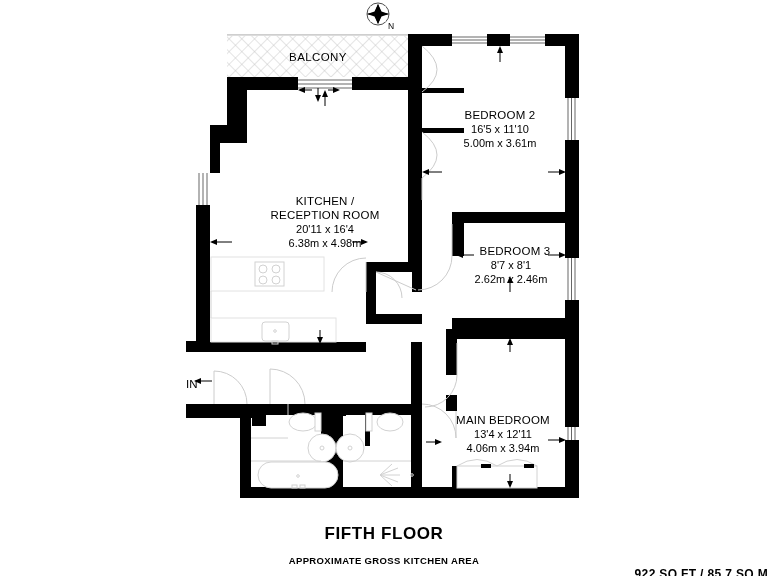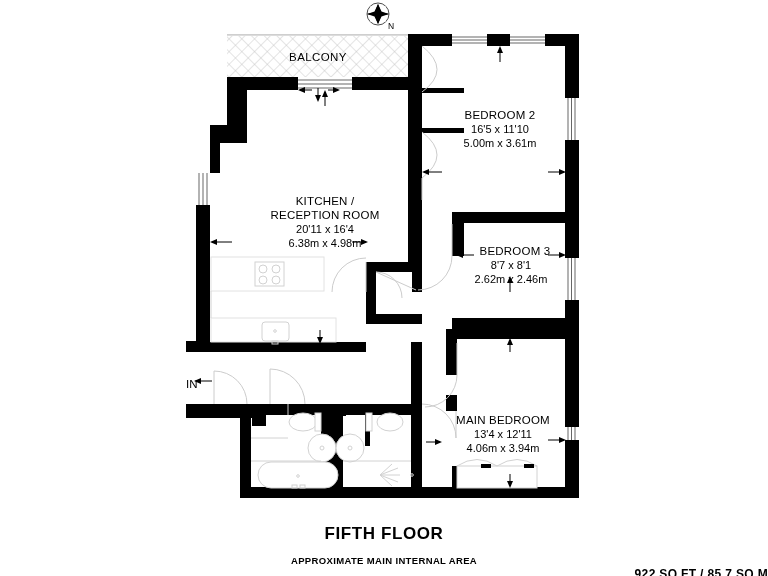--- a/index.html
+++ b/index.html
@@ -417,15 +417,15 @@
       <text class="label-dim" x="503" y="438">13'4 x 12'11</text>
       <text class="label-dim" x="503" y="452">4.06m x 3.94m</text>
     </g>
 
     <text class="label-in" x="186" y="388">IN</text>
 
   </svg>
 </div>
 
 <div class="footer" id="floor-title">FIFTH FLOOR</div>
-<div class="footer" id="area-line1">APPROXIMATE MAIN INTERNAL AREA</div>
+<div class="footer" id="area-line1">APPROXIMATE GROSS KITCHEN AREA</div>
 <div class="footer" id="area-line2">922 SQ FT / 85.7 SQ M</div>
 <div class="footer" id="disclaimer">This plan has been drawn for illustrative and identification purposes only.</div>
 
 </body></html>

